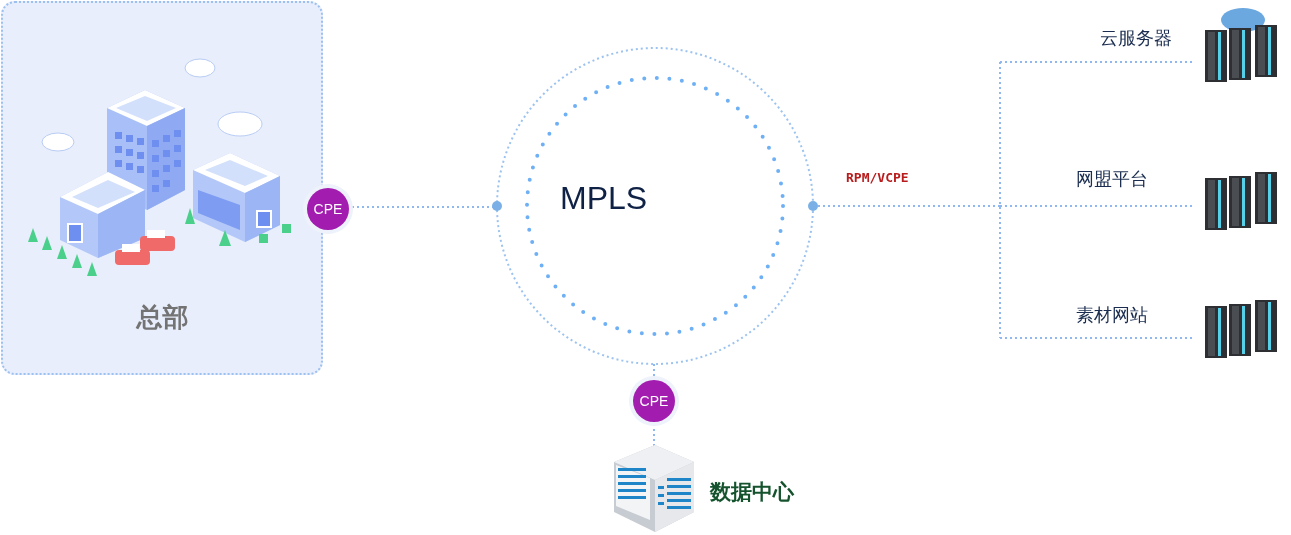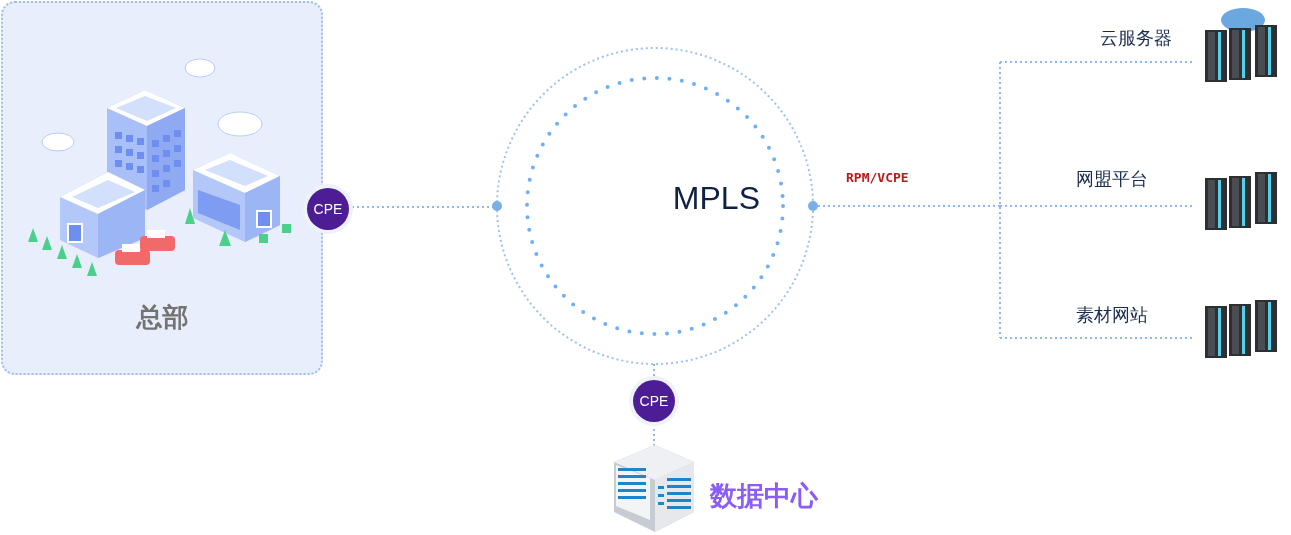--- a/index.html
+++ b/index.html
@@ -1,24 +1,24 @@
 <!DOCTYPE html>
 <html><head>
 <meta charset="utf-8">
 <style>
   html,body{margin:0;padding:0;background:#fff;}
   body{width:1291px;height:535px;position:relative;overflow:hidden;font-family:"DejaVu Sans",sans-serif;}
   .abs{position:absolute;}
   .hq-box{left:1px;top:1px;width:322px;height:374px;background:#e8eefb;border:2px dotted #9cc0f0;border-radius:14px;box-sizing:border-box;}
   .hq-label{left:0;width:325px;top:300px;text-align:center;font-size:26px;font-weight:bold;color:#737373;}
-  .cpe{width:42px;height:42px;border-radius:50%;background:#4c1d95;color:#fff;font-size:14px;display:flex;align-items:center;justify-content:center;box-shadow:0 0 0 4px #eef2fa;font-family:"Liberation Sans",sans-serif;}
-  .mpls-label{left:560px;width:200px;top:180px;text-align:right;font-size:32px;color:#0f2145;font-family:"Liberation Sans",sans-serif;}
+  .cpe{width:42px;height:42px;border-radius:50%;background:#a21caf;color:#fff;font-size:14px;display:flex;align-items:center;justify-content:center;box-shadow:0 0 0 4px #eef2fa;font-family:"Liberation Sans",sans-serif;}
+  .mpls-label{left:560px;width:200px;top:180px;text-align:left;font-size:32px;color:#0f2145;font-family:"Liberation Sans",sans-serif;}
   .rpm-label{left:846px;top:170px;font-size:13px;font-weight:bold;color:#b91c1c;font-family:"DejaVu Sans Mono",monospace;}
   .branch-label{font-size:18px;color:#1a2c4f;width:120px;text-align:center;}
-  .dc-label{left:710px;top:478px;font-size:27px;font-weight:bold;color:#8b5cf6;}
+  .dc-label{left:710px;top:478px;font-size:21px;font-weight:bold;color:#14532d;}
   svg{position:absolute;left:0;top:0;}
 </style>
 </head>
 <body>
 
 <svg width="1291" height="535">
 
   <circle cx="655" cy="206" r="158" fill="none" stroke="#9cc3ef" stroke-width="2" stroke-dasharray="2 3"></circle>
 
   <circle cx="655" cy="206" r="128" fill="none" stroke="#6fb0f5" stroke-width="4" stroke-linecap="round" stroke-dasharray="0 12.6"></circle>

